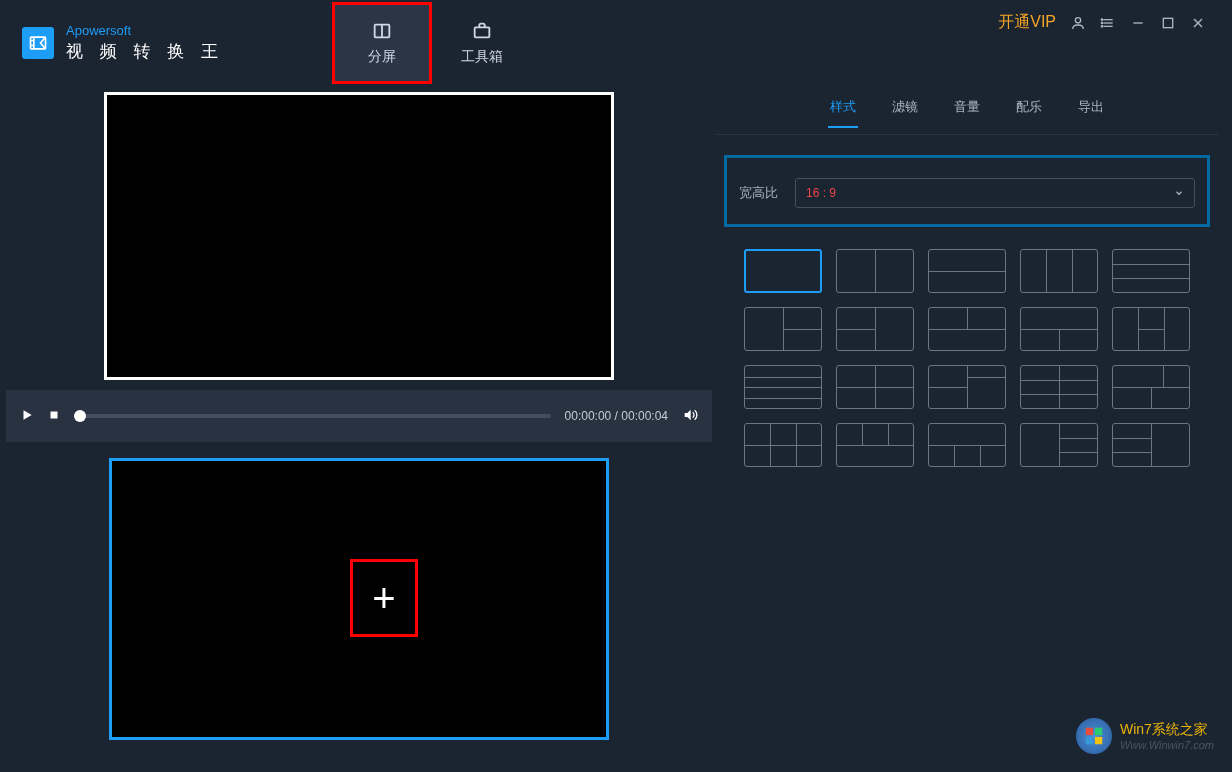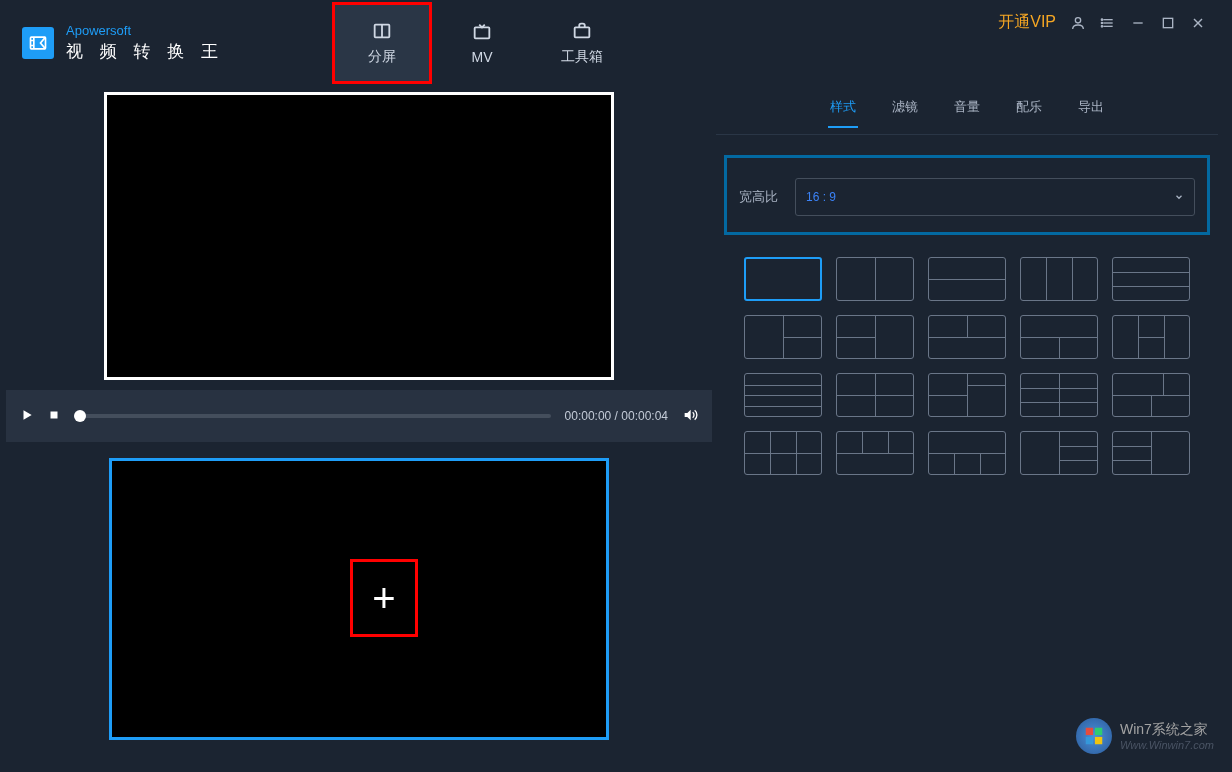--- a/index.html
+++ b/index.html
@@ -40,21 +40,21 @@
 
 
 .right { flex:1; padding:10px 0 0 0; }
 .tabs { display:flex; justify-content:center; gap:32px; border-bottom:1px solid #2a3646; padding-bottom:6px; font-size:13px; }
 .tab { color:#aab4c4; cursor:pointer; padding:4px 2px 10px 2px; border-bottom:2px solid transparent; }
 .tab.active { color:#1e9df7; border-bottom-color:#1e9df7; }
 .red-panel { border:3px solid #0369a1; margin:20px 8px 0 8px; padding:20px 12px 16px 12px; }
 .row { display:flex; align-items:center; gap:14px; font-size:13px; margin-bottom:18px; }
 .row:last-child { margin-bottom:0; }
 .row-lbl { width:42px; color:#aab4c4; }
-.sel { flex:1; height:38px; background:transparent; border:1px solid #444e5c; border-radius:3px; display:flex; align-items:center; justify-content:space-between; padding:0 10px; color:#3b82f6; cursor:pointer; font-size:12px; }
+.sel { flex:1; height:30px; background:transparent; border:1px solid #444e5c; border-radius:3px; display:flex; align-items:center; justify-content:space-between; padding:0 10px; color:#ef4444; cursor:pointer; font-size:12px; }
 .sel svg { width:10px; height:10px; }
 .bordersel { display:flex; gap:12px; flex:1; }
 .bsel { height:30px; border:1px solid #444e5c; border-radius:3px; display:flex; align-items:center; justify-content:space-between; padding:0 10px; cursor:pointer; }
 .bsel:first-child { width:120px; }
 .bsel:last-child { flex:1; }
 .bline { border-top:1px solid #c4ccd8; flex:1; }
 
 
 .layouts { display:grid; grid-template-columns:repeat(5, 78px); gap:14px; padding:22px 0 0 28px; }
 .lay { width:78px; height:44px; border:1px solid #6a7688; border-radius:3px; position:relative; cursor:pointer; }
@@ -67,21 +67,21 @@
 .v66 { left:66.6%; top:0; bottom:0; width:1px; }
 .h33 { top:33.3%; left:0; right:0; height:1px; }
 .h66 { top:66.6%; left:0; right:0; height:1px; }
 .h25 { top:25%; left:0; right:0; height:1px; }
 .h75 { top:75%; left:0; right:0; height:1px; }
 
 
 .wm { position:absolute; right:4px; bottom:4px; font-size:11px; color:#4a5464; display:flex; align-items:center; gap:8px; font-style:italic; }
 .wm-logo { width:36px; height:36px; background:radial-gradient(circle,#4a8fd8,#2a5a9a); border-radius:50%; display:flex; align-items:center; justify-content:center; }
 .wm-txt { display:flex; flex-direction:column; }
-.wm-cn { font-size:14px; color:#a3a3a3; font-style:normal; }
+.wm-cn { font-size:14px; color:#eab308; font-style:normal; }
 </style>
 </head>
 <body>
 
 <div class="app">
   <div class="titlebar">
     <div class="logo-wrap">
       <div class="logo-icon">
         <svg viewBox="0 0 24 24" fill="none" stroke="#fff" stroke-width="2">
             <rect x="3" y="5" width="18" height="14" rx="1"></rect>
@@ -93,27 +93,20 @@
         <div class="brand-bot">视 频 转 换 王</div>
       </div>
     </div>
     <div class="nav">
       <div class="nav-item active nav-red">
         <svg viewBox="0 0 24 24" fill="none" stroke="currentColor" stroke-width="2">
             <rect x="4" y="5" width="16" height="14" rx="1"></rect>
             <line x1="12" y1="5" x2="12" y2="19"></line>
           </svg>
         <span>分屏</span>
-      </div>
-      <div class="nav-item">
-        <svg viewBox="0 0 24 24" fill="none" stroke="currentColor" stroke-width="2">
-            <rect x="4" y="7" width="16" height="12" rx="1"></rect>
-            <path d="M9 4l3 3 3-3"></path>
-          </svg>
-        <span>MV</span>
       </div>
       <div class="nav-item">
         <svg viewBox="0 0 24 24" fill="none" stroke="currentColor" stroke-width="2">
             <rect x="4" y="8" width="16" height="11" rx="1"></rect>
             <path d="M9 8V6a2 2 0 0 1 2-2h2a2 2 0 0 1 2 2v2"></path>
           </svg>
         <span>工具箱</span>
       </div>
     </div>
     <div class="ctrls">

